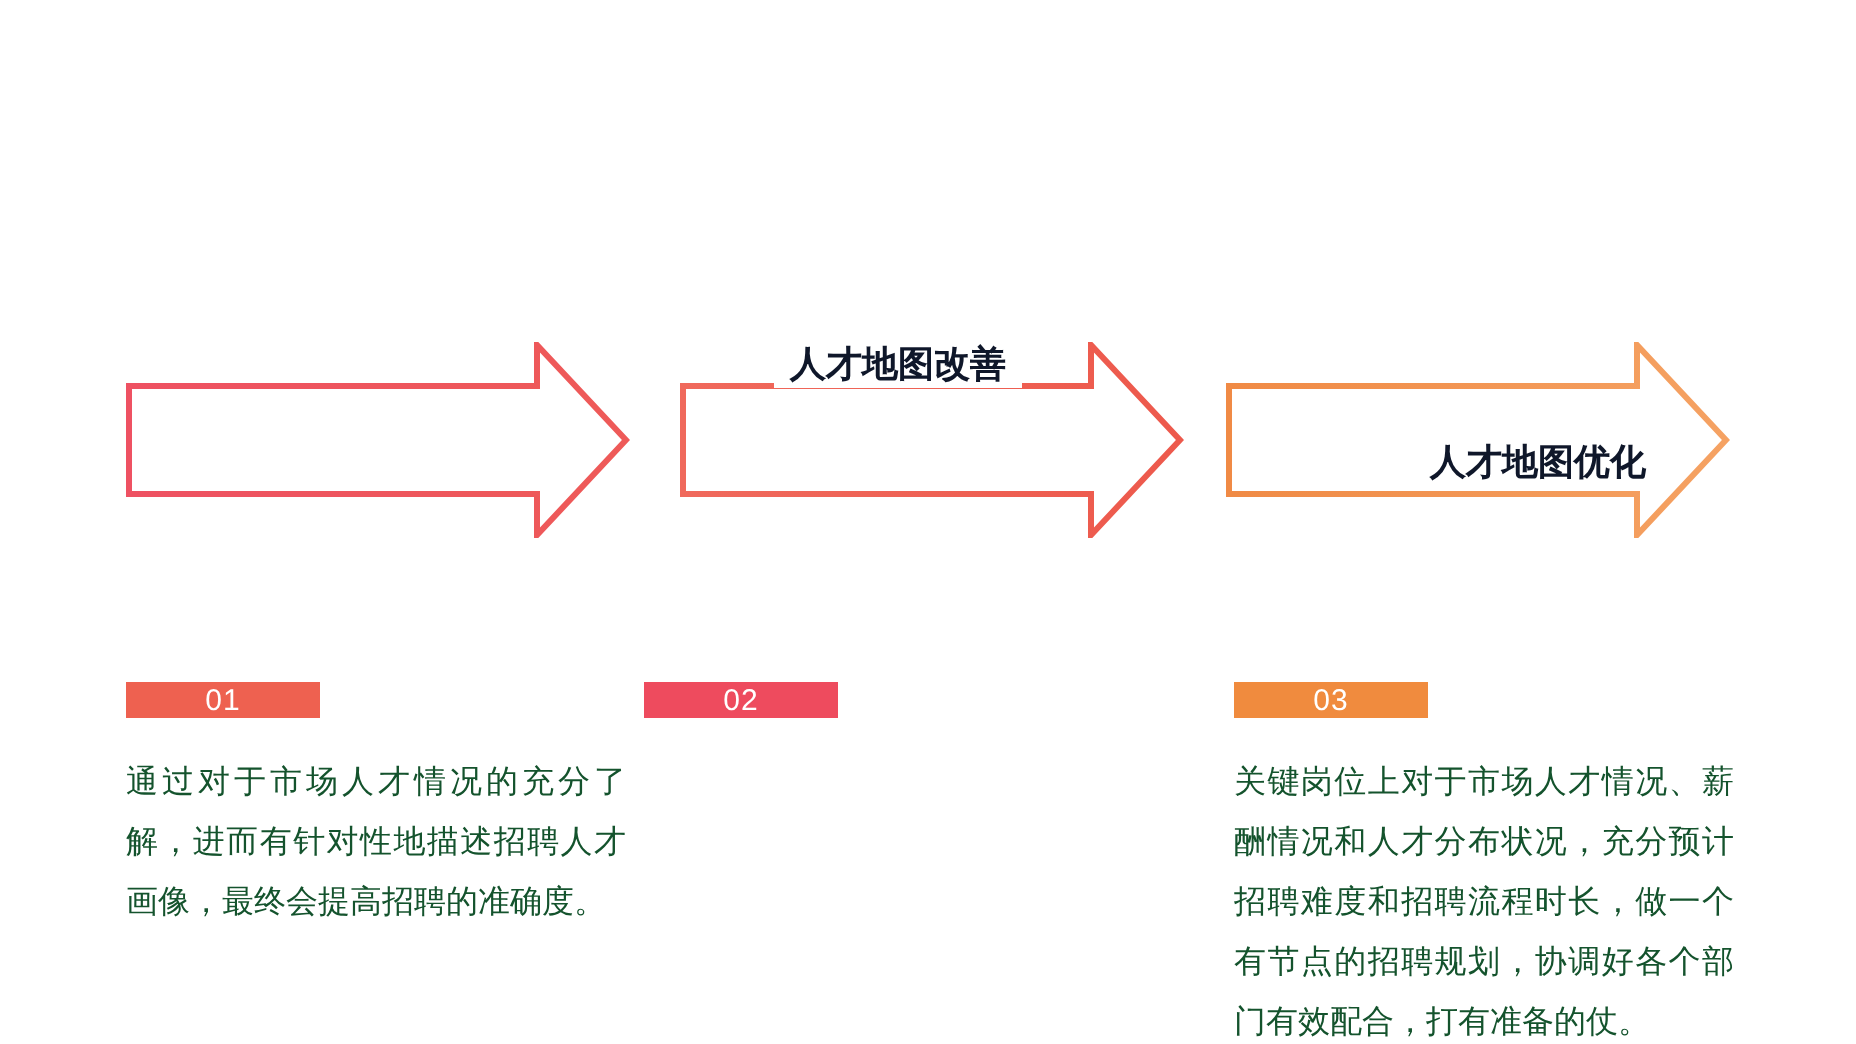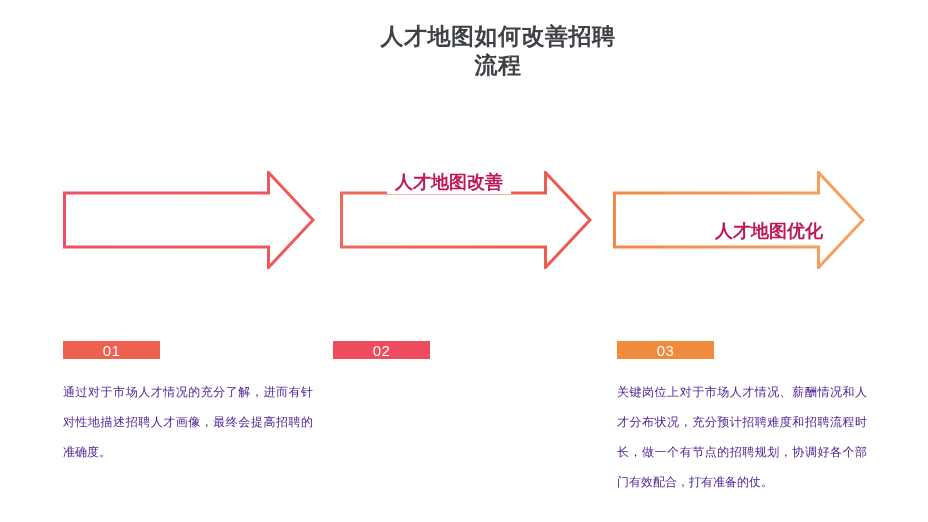--- a/index.html
+++ b/index.html
@@ -39,21 +39,21 @@
   .arrow.s3 { left: 613px; }
 
   
   .arrow-label {
     position: absolute;
     transform: translateX(-50%);
     background: #ffffff;
     font-size: 18px;
     font-weight: 700;
     line-height: 20px;
-    color: #be185d;
+    color: #0f172a;
     text-align: center;
     padding: 2px 8px;
     white-space: nowrap;
   }
   .arrow-label.s1 { left: 158px; top: 221px; }
   .arrow-label.s2 { left: 449px; top: 170px; }
   .arrow-label.s3 { left: 731px; top: 219px; margin-left: 38px; }
   .arrow-label span { display: block; }
 
   
@@ -63,46 +63,42 @@
     width: 97px;
     height: 18px;
     display: flex;
     align-items: center;
     justify-content: center;
     color: #ffffff;
     font-size: 15px;
     letter-spacing: 0.5px;
   }
   .badge.s1 { left: 63px; }
-  .badge.s2 { left: 333px; align-items: flex-end; }
+  .badge.s2 { left: 322px; align-items: flex-end; }
   .badge.s3 { left: 617px; }
 
   
   .desc {
     position: absolute;
     top: 377px;
     width: 250px;
-    font-size: 12px;
+    font-size: 16px;
     line-height: 30px;
-    color: #4c1d95;
+    color: #14532d;
     text-align: justify;
   }
   .desc.s1 { left: 63px; }
   .desc.s2 { left: 340px; }
   .desc.s3 { left: 617px; }
 </style>
 </head>
 <body>
 
 <div class="stage">
 
-  <div class="title">
-    <span>人才地图如何改善招聘</span>
-    <span>流程</span>
-  </div>
 
   <svg class="arrow s1" viewBox="0 0 252 98" aria-hidden="true">
     <defs>
       <linearGradient id="g1" x1="0" y1="0" x2="1" y2="0">
         <stop offset="0" stop-color="#ee5162"></stop>
         <stop offset="1" stop-color="#ee5a58"></stop>
       </linearGradient>
     </defs>
     <path d="M 1.5 22 L 205.5 22 L 205.5 1.5 L 250 49 L 205.5 96.5 L 205.5 76 L 1.5 76 Z" fill="none" stroke="url(#g1)" stroke-width="3"></path>
   </svg>

